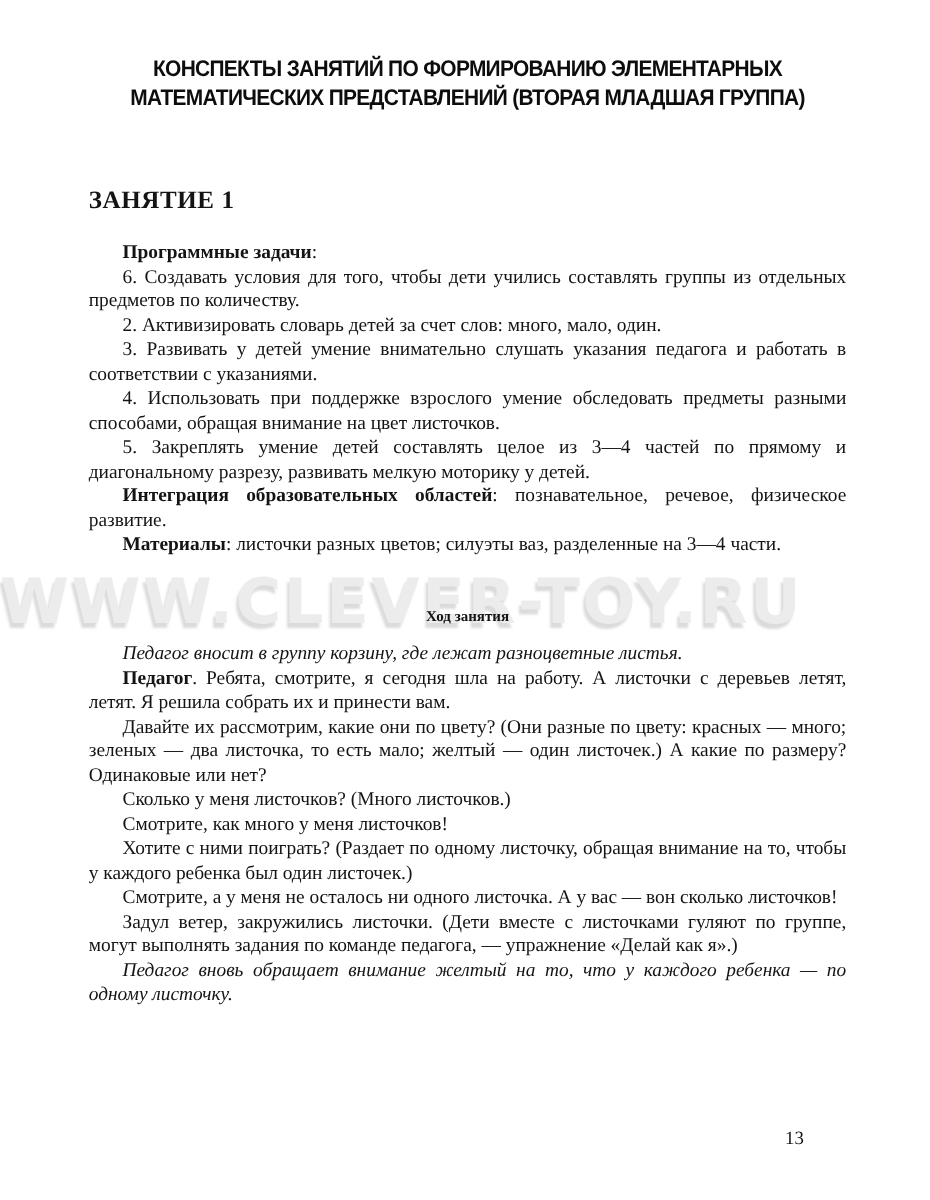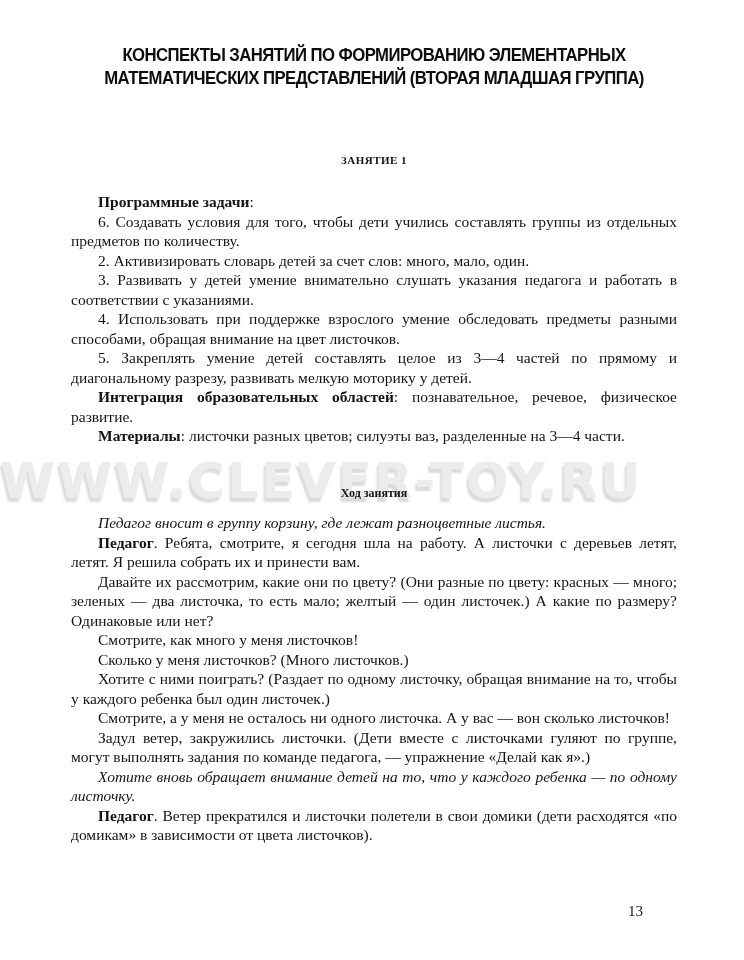--- a/index.html
+++ b/index.html
@@ -41,23 +41,22 @@
     font-size: 18px;
     line-height: 23px;
     text-align: center;
     letter-spacing: -0.6px;
     transform: scaleX(0.93);
     transform-origin: center;
     color: #0d0d0d;
   }
   .lesson-title {
     margin-top: 60px;
-    text-align: center;
     font-weight: 700;
-    font-size: 11px;
+    font-size: 20px;
     line-height: 21px;
     letter-spacing: 0.5px;
   }
   .paras { margin-top: 0; }
   #intro { margin-top: 21px; }
   .para {
     margin: 0;
     text-align: justify;
     text-indent: 27px;
     font-size: 15.5px;
@@ -105,26 +104,25 @@
         <p class="para normal"><b>Интеграция образовательных областей</b>: познавательное, речевое, физическое развитие.</p>
         <p class="para normal"><b>Материалы</b>: листочки разных цветов; силуэты ваз, разделенные на 3—4 части.</p>
       </div>
 
     <div class="section-heading">Ход занятия</div>
 
     <div class="paras" id="flow">
         <p class="para italic">Педагог вносит в группу корзину, где лежат разноцветные листья.</p>
         <p class="para normal"><b>Педагог</b>. Ребята, смотрите, я сегодня шла на работу. А листочки с деревьев летят, летят. Я решила собрать их и принести вам.</p>
         <p class="para normal">Давайте их рассмотрим, какие они по цвету? (Они разные по цвету: красных — много; зеленых — два листочка, то есть мало; желтый — один листочек.) А какие по размеру? Одинаковые или нет?</p>
+        <p class="para normal">Сколько у меня листочков? (Много листочков.)</p>
         <p class="para normal">Смотрите, как много у меня листочков!</p>
-        <p class="para normal">Сколько у меня листочков? (Много листочков.)</p>
         <p class="para normal">Хотите с ними поиграть? (Раздает по одному листочку, обращая внимание на то, чтобы у каждого ребенка был один листочек.)</p>
         <p class="para normal">Смотрите, а у меня не осталось ни одного листочка. А у вас — вон сколько листочков!</p>
         <p class="para normal">Задул ветер, закружились листочки. (Дети вместе с листочками гуляют по группе, могут выполнять задания по команде педагога, — упражнение «Делай как я».)</p>
-        <p class="para italic">Хотите вновь обращает внимание детей на то, что у каждого ребенка — по одному листочку.</p>
-        <p class="para normal"><b>Педагог</b>. Ветер прекратился и листочки полетели в свои домики (дети расходятся «по домикам» в зависимости от цвета листочков).</p>
+        <p class="para italic">Педагог вновь обращает внимание желтый на то, что у каждого ребенка — по одному листочку.</p>
       </div>
 
   </div>
 
   <div class="page-number">13</div>
 
 </div>
 
 </body></html>

